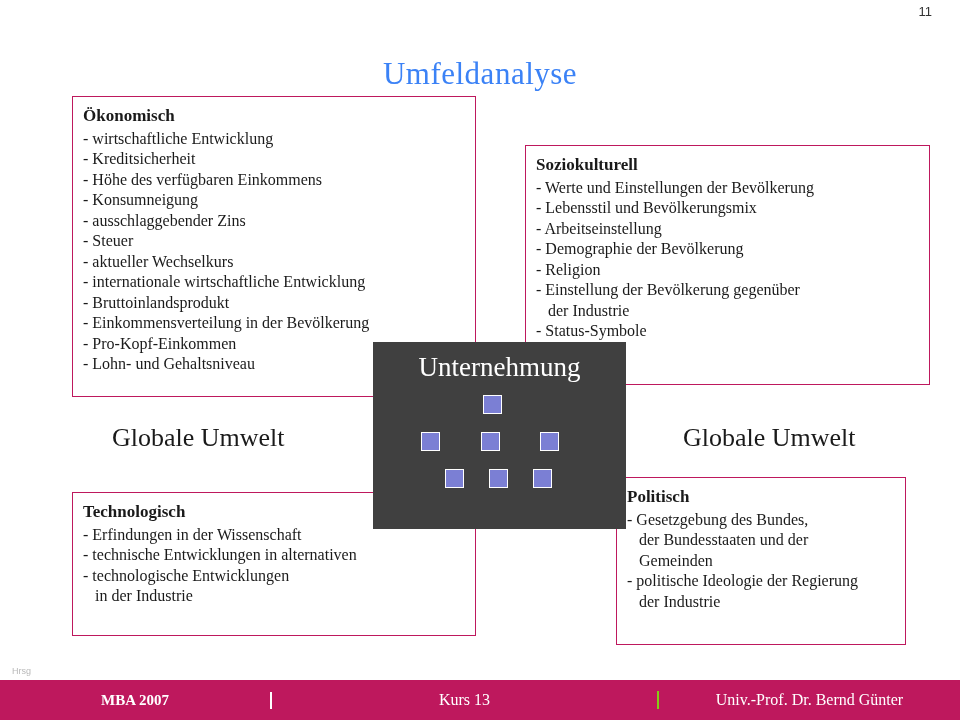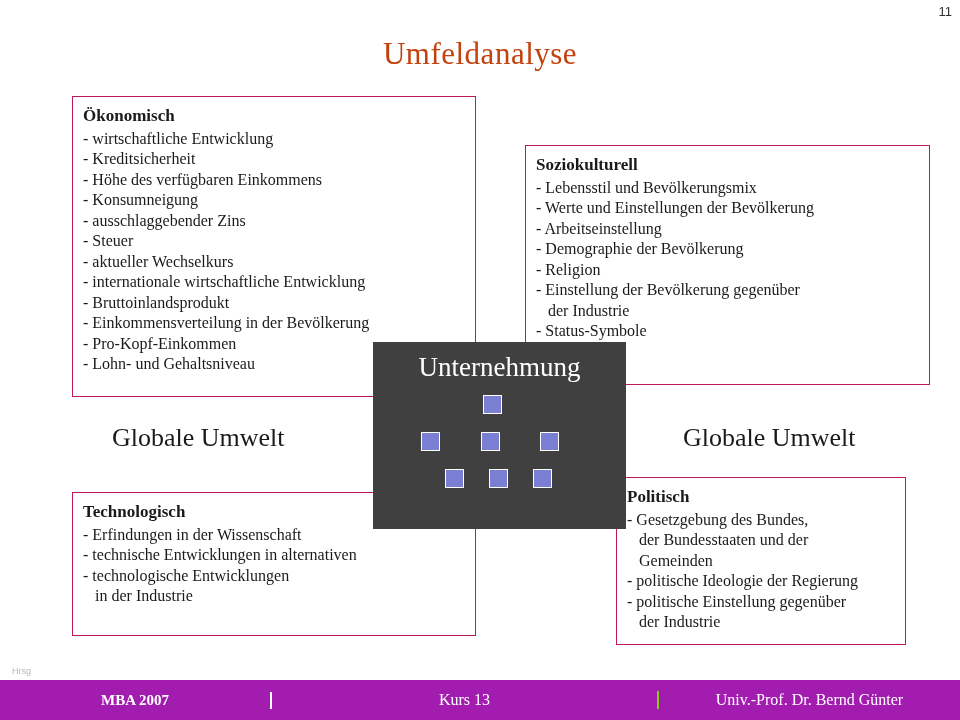--- a/index.html
+++ b/index.html
@@ -15,34 +15,34 @@
     overflow: hidden;
   }
   .slide {
     position: absolute;
     left: 0; top: 0;
     width: 960px;
     height: 720px;
   }
   .page-number {
     position: absolute;
-    right: 8px;
+    right: 28px;
     top: 4px;
     font-family: "Liberation Sans", sans-serif;
     font-size: 13px;
     color: #333333;
   }
   .slide-title {
     position: absolute;
     left: 0;
-    top: 36px;
+    top: 56px;
     width: 960px;
     text-align: center;
     font-size: 31px;
-    color: #c2410c;
+    color: #3b82f6;
     letter-spacing: 0.5px;
   }
   .box {
     position: absolute;
     border: 1px solid #be185d;
     background: transparent;
     box-sizing: border-box;
     padding: 8px 24px 6px 10px;
   }
   .box-title {
@@ -119,21 +119,21 @@
     border: 1px solid #ffffff;
     background: #7b7fd4;
     box-sizing: border-box;
   }
   .footer-bar {
     position: absolute;
     left: 0;
     bottom: 0;
     width: 960px;
     height: 40px;
-    background: #a21caf;
+    background: #be185d;
     display: flex;
     align-items: center;
   }
   .footer-cell {
     color: #ffffff;
     font-family: "Liberation Serif", serif;
     text-align: center;
     box-sizing: border-box;
   }
   #footer-left {
@@ -180,22 +180,22 @@
     <div class="box-line">- aktueller Wechselkurs</div>
     <div class="box-line">- internationale wirtschaftliche Entwicklung</div>
     <div class="box-line">- Bruttoinlandsprodukt</div>
     <div class="box-line">- Einkommensverteilung in der Bevölkerung</div>
     <div class="box-line">- Pro-Kopf-Einkommen</div>
     <div class="box-line">- Lohn- und Gehaltsniveau</div>
   </div>
 
   <div class="box" id="box-soziokulturell">
     <div class="box-title">Soziokulturell</div>
+    <div class="box-line">- Werte und Einstellungen der Bevölkerung</div>
     <div class="box-line">- Lebensstil und Bevölkerungsmix</div>
-    <div class="box-line">- Werte und Einstellungen der Bevölkerung</div>
     <div class="box-line">- Arbeitseinstellung</div>
     <div class="box-line">- Demographie der Bevölkerung</div>
     <div class="box-line">- Religion</div>
     <div class="box-line">- Einstellung der Bevölkerung gegenüber</div>
     <div class="box-line">   der Industrie</div>
     <div class="box-line">- Status-Symbole</div>
   </div>
 
   <div class="box" id="box-technologisch">
     <div class="box-title">Technologisch</div>
@@ -204,21 +204,20 @@
     <div class="box-line">- technologische Entwicklungen</div>
     <div class="box-line">   in der Industrie</div>
   </div>
 
   <div class="box" id="box-politisch">
     <div class="box-title">Politisch</div>
     <div class="box-line">- Gesetzgebung des Bundes,</div>
     <div class="box-line">   der Bundesstaaten und der</div>
     <div class="box-line">   Gemeinden</div>
     <div class="box-line">- politische Ideologie der Regierung</div>
-    <div class="box-line">- politische Einstellung gegenüber</div>
     <div class="box-line">   der Industrie</div>
   </div>
 
   <div class="global-label" id="global-left">Globale Umwelt</div>
   <div class="global-label" id="global-right">Globale Umwelt</div>
 
   <div id="unternehmung-box">
     <div id="unternehmung-label">Unternehmung</div>
     <div class="unit-square" style="left:110px; top:53px;"></div>
     <div class="unit-square" style="left:48px; top:90px;"></div>

